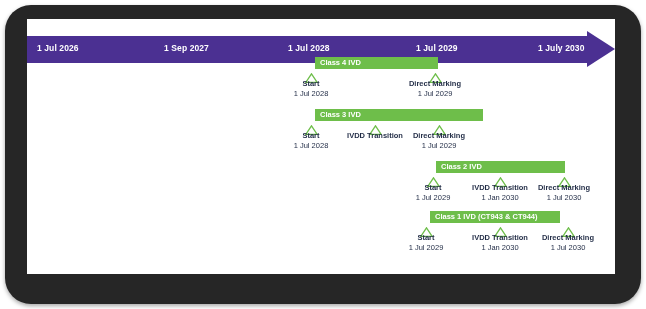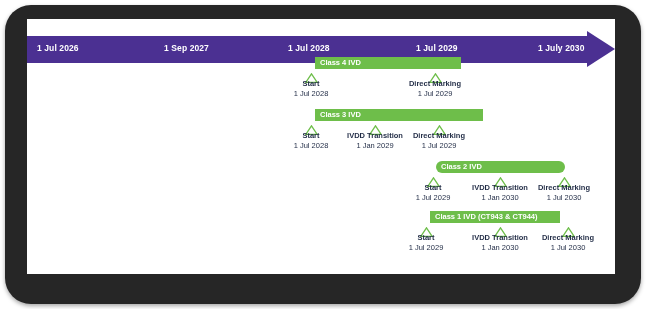--- a/index.html
+++ b/index.html
@@ -134,21 +134,21 @@
           <div class="axis-tick" style="left: 10px;">1 Jul 2026</div>
           <div class="axis-tick" style="left: 137px;">1 Sep 2027</div>
           <div class="axis-tick" style="left: 261px;">1 Jul 2028</div>
           <div class="axis-tick" style="left: 389px;">1 Jul 2029</div>
           <div class="axis-tick" style="left: 511px;">1 July 2030</div>
         </div>
     </div>
 
     <div id="rows-container">
         <div class="row" style="top: 38px; height: 50px;">
-          <div class="class-bar" style="left: 288px; width: 146px;">Class 4 IVD</div>
+          <div class="class-bar" style="left: 288px; width: 123px;">Class 4 IVD</div>
           <div class="milestone" style="left: 284px;">
             <div class="tri-outline"><svg width="13" height="10" viewBox="0 0 13 10">
                 <polygon points="6.5,0.8 12.2,9.4 0.8,9.4" fill="#ffffff" stroke="#6EBE4A" stroke-width="1.3"></polygon>
               </svg></div>
             <div class="ms-text"><span>Start</span><span class="ms-date">1 Jul 2028</span></div>
           </div>
           <div class="milestone" style="left: 408px;">
             <div class="tri-outline"><svg width="13" height="10" viewBox="0 0 13 10">
                 <polygon points="6.5,0.8 12.2,9.4 0.8,9.4" fill="#ffffff" stroke="#6EBE4A" stroke-width="1.3"></polygon>
               </svg></div>
@@ -160,31 +160,31 @@
           <div class="milestone" style="left: 284px;">
             <div class="tri-outline"><svg width="13" height="10" viewBox="0 0 13 10">
                 <polygon points="6.5,0.8 12.2,9.4 0.8,9.4" fill="#ffffff" stroke="#6EBE4A" stroke-width="1.3"></polygon>
               </svg></div>
             <div class="ms-text"><span>Start</span><span class="ms-date">1 Jul 2028</span></div>
           </div>
           <div class="milestone" style="left: 348px;">
             <div class="tri-outline"><svg width="13" height="10" viewBox="0 0 13 10">
                 <polygon points="6.5,0.8 12.2,9.4 0.8,9.4" fill="#ffffff" stroke="#6EBE4A" stroke-width="1.3"></polygon>
               </svg></div>
-            <div class="ms-text"><span>IVDD Transition</span><span class="ms-date">1 Jan 2029</span></div>
+            <div class="ms-text"><span>IVDD Transition</span></div>
           </div>
           <div class="milestone" style="left: 412px;">
             <div class="tri-outline"><svg width="13" height="10" viewBox="0 0 13 10">
                 <polygon points="6.5,0.8 12.2,9.4 0.8,9.4" fill="#ffffff" stroke="#6EBE4A" stroke-width="1.3"></polygon>
               </svg></div>
             <div class="ms-text"><span>Direct Marking</span><span class="ms-date">1 Jul 2029</span></div>
           </div>
         </div>
         <div class="row" style="top: 142px; height: 50px;">
-          <div class="class-bar" style="left: 409px; width: 129px; border-radius: 6px;">Class 2 IVD</div>
+          <div class="class-bar" style="left: 409px; width: 129px;">Class 2 IVD</div>
           <div class="milestone" style="left: 406px;">
             <div class="tri-outline"><svg width="13" height="10" viewBox="0 0 13 10">
                 <polygon points="6.5,0.8 12.2,9.4 0.8,9.4" fill="#ffffff" stroke="#6EBE4A" stroke-width="1.3"></polygon>
               </svg></div>
             <div class="ms-text"><span>Start</span><span class="ms-date">1 Jul 2029</span></div>
           </div>
           <div class="milestone" style="left: 473px;">
             <div class="tri-outline"><svg width="13" height="10" viewBox="0 0 13 10">
                 <polygon points="6.5,0.8 12.2,9.4 0.8,9.4" fill="#ffffff" stroke="#6EBE4A" stroke-width="1.3"></polygon>
               </svg></div>

